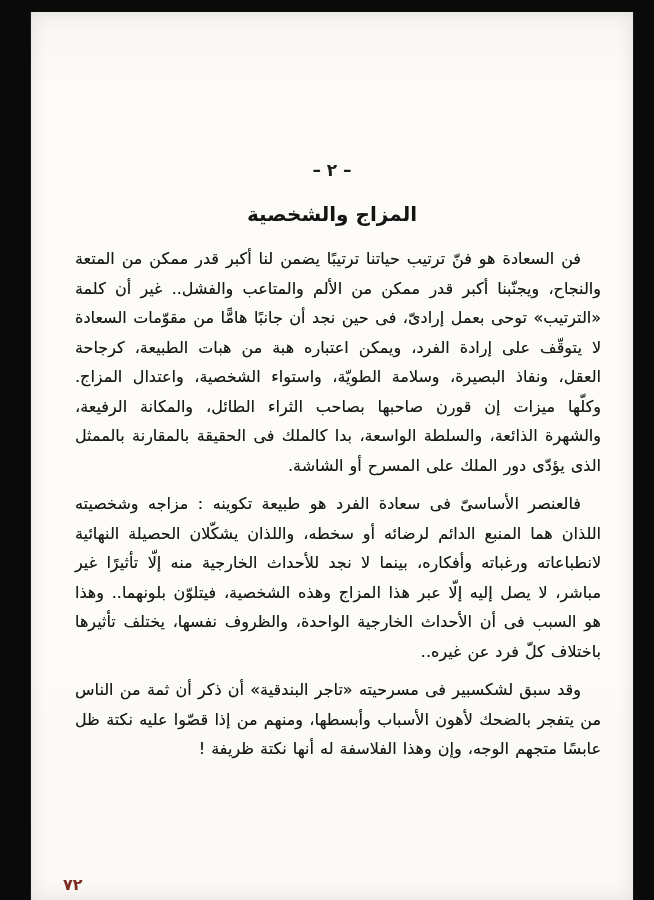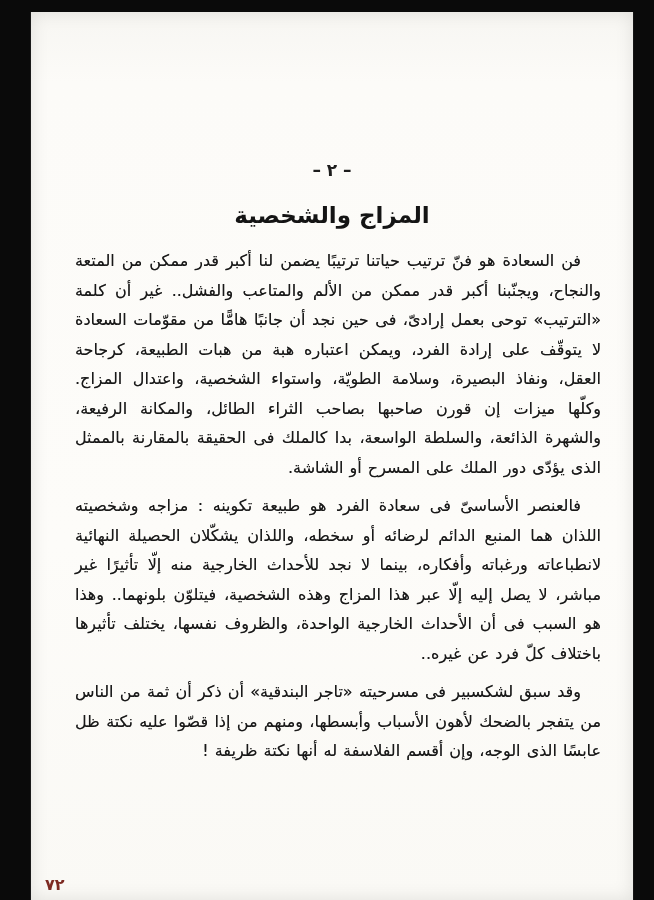--- a/index.html
+++ b/index.html
@@ -44,21 +44,21 @@
     text-align: center;
     font-size: 17px;
     font-weight: bold;
     color: #1d1d1d;
     letter-spacing: 2px;
   }
 
   .title {
     margin: 22px 0 18px 0;
     text-align: center;
-    font-size: 23px;
+    font-size: 20px;
     font-weight: bold;
     color: #141414;
   }
 
   .body-text p {
     margin: 0 0 9px 12px;
     text-align: justify;
     text-justify: inter-word;
     direction: rtl;
     font-size: 16px;
@@ -72,39 +72,39 @@
   .folio-bottom {
     position: absolute;
     bottom: 6px;
     left: 24px;           
     right: auto;
     font-size: 16px;
     font-weight: bold;
     color: #7d2a22;
   }
   
-  .folio-bottom { left: 14px; }
+  .folio-bottom { left: 32px; }
 </style>
 </head>
 <body>
 
 <div class="scan">
 
   <div class="edge edge-left"></div>
   <div class="edge edge-right"></div>
   <div class="edge edge-top"></div>
 
   <div class="paper">
 
     <div class="folio-top">– ٢ –</div>
 
     <h1 class="title">المزاج والشخصية</h1>
 
     <div class="body-text">
       <p>فن السعادة هو فنّ ترتيب حياتنا ترتيبًا يضمن لنا أكبر قدر ممكن من المتعة والنجاح، ويجنّبنا أكبر قدر ممكن من الألم والمتاعب والفشل.. غير أن كلمة «الترتيب» توحى بعمل إرادىّ، فى حين نجد أن جانبًا هامًّا من مقوّمات السعادة لا يتوقّف على إرادة الفرد، ويمكن اعتباره هبة من هبات الطبيعة، كرجاحة العقل، ونفاذ البصيرة، وسلامة الطويّة، واستواء الشخصية، واعتدال المزاج. وكلّها ميزات إن قورن صاحبها بصاحب الثراء الطائل، والمكانة الرفيعة، والشهرة الذائعة، والسلطة الواسعة، بدا كالملك فى الحقيقة بالمقارنة بالممثل الذى يؤدّى دور الملك على المسرح أو الشاشة.</p>
       <p>فالعنصر الأساسىّ فى سعادة الفرد هو طبيعة تكوينه : مزاجه وشخصيته اللذان هما المنبع الدائم لرضائه أو سخطه، واللذان يشكّلان الحصيلة النهائية لانطباعاته ورغباته وأفكاره، بينما لا نجد للأحداث الخارجية منه إلّا تأثيرًا غير مباشر، لا يصل إليه إلّا عبر هذا المزاج وهذه الشخصية، فيتلوّن بلونهما.. وهذا هو السبب فى أن الأحداث الخارجية الواحدة، والظروف نفسها، يختلف تأثيرها باختلاف كلّ فرد عن غيره..</p>
-      <p>وقد سبق لشكسبير فى مسرحيته «تاجر البندقية» أن ذكر أن ثمة من الناس من يتفجر بالضحك لأهون الأسباب وأبسطها، ومنهم من إذا قصّوا عليه نكتة ظل عابسًا الذى الوجه، وإن أقسم الفلاسفة له أنها نكتة ظريفة !</p>
+      <p>وقد سبق لشكسبير فى مسرحيته «تاجر البندقية» أن ذكر أن ثمة من الناس من يتفجر بالضحك لأهون الأسباب وأبسطها، ومنهم من إذا قصّوا عليه نكتة ظل عابسًا متجهم الوجه، وإن وهذا الفلاسفة له أنها نكتة ظريفة !</p>
     </div>
 
     <div class="folio-bottom">٧٢</div>
 
   </div>
 </div>
 
 </body></html>

